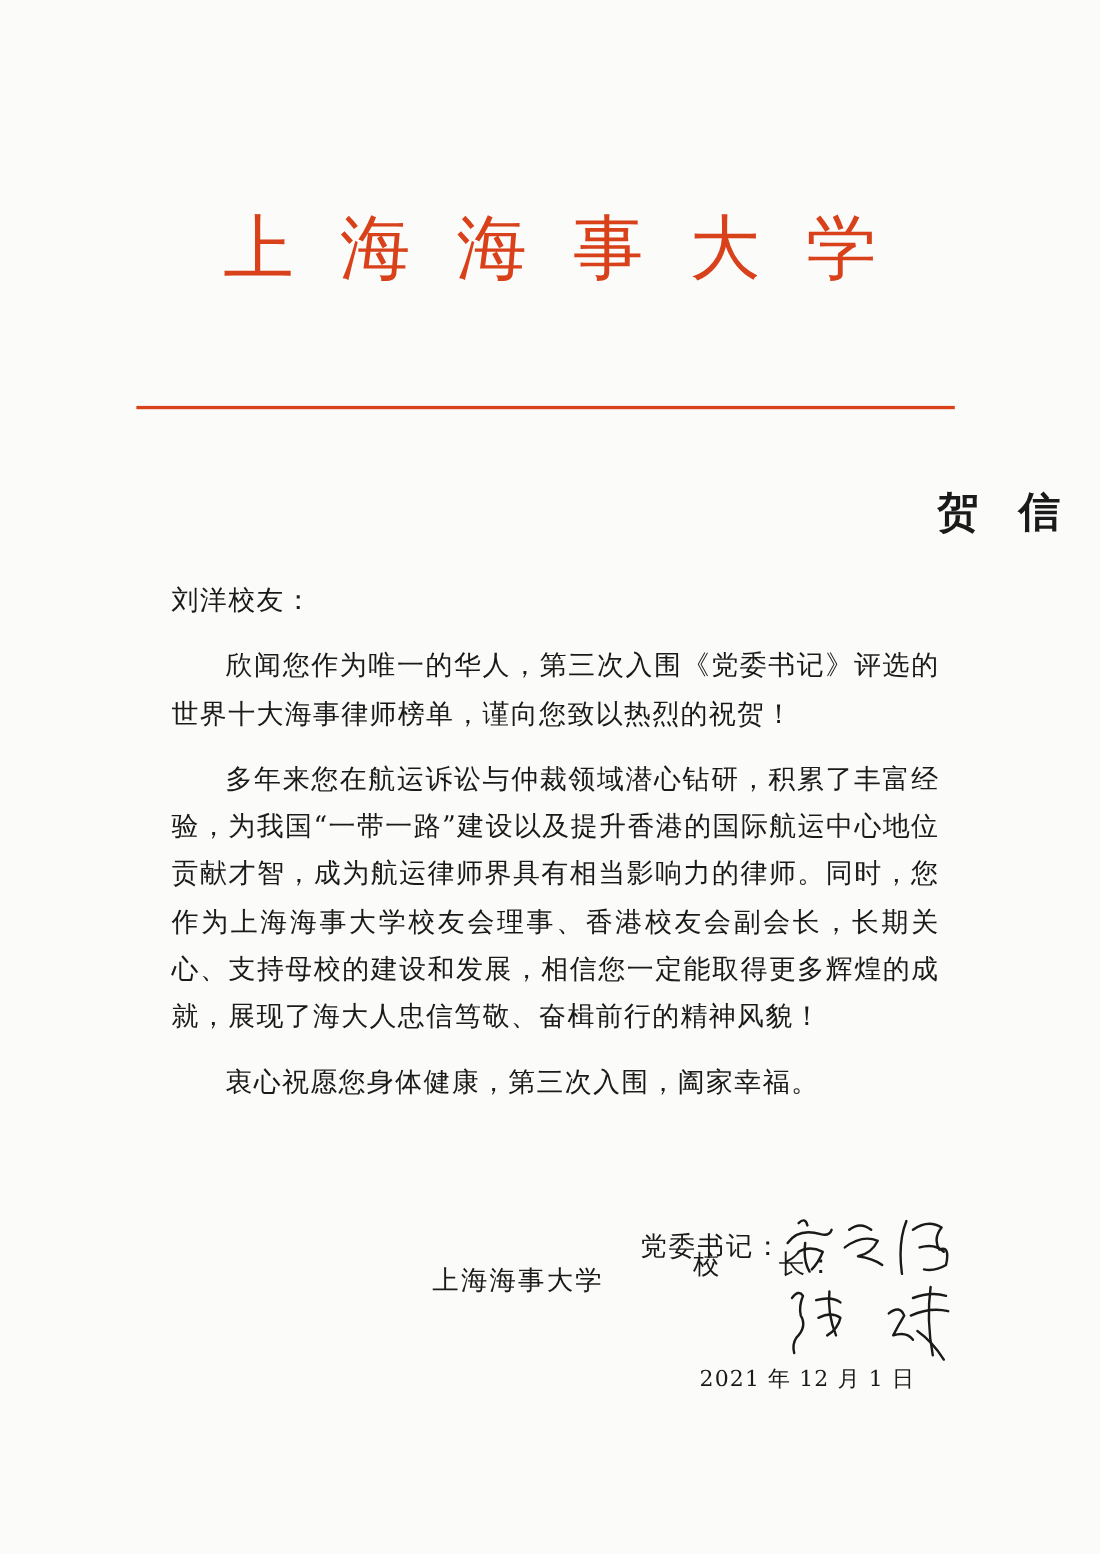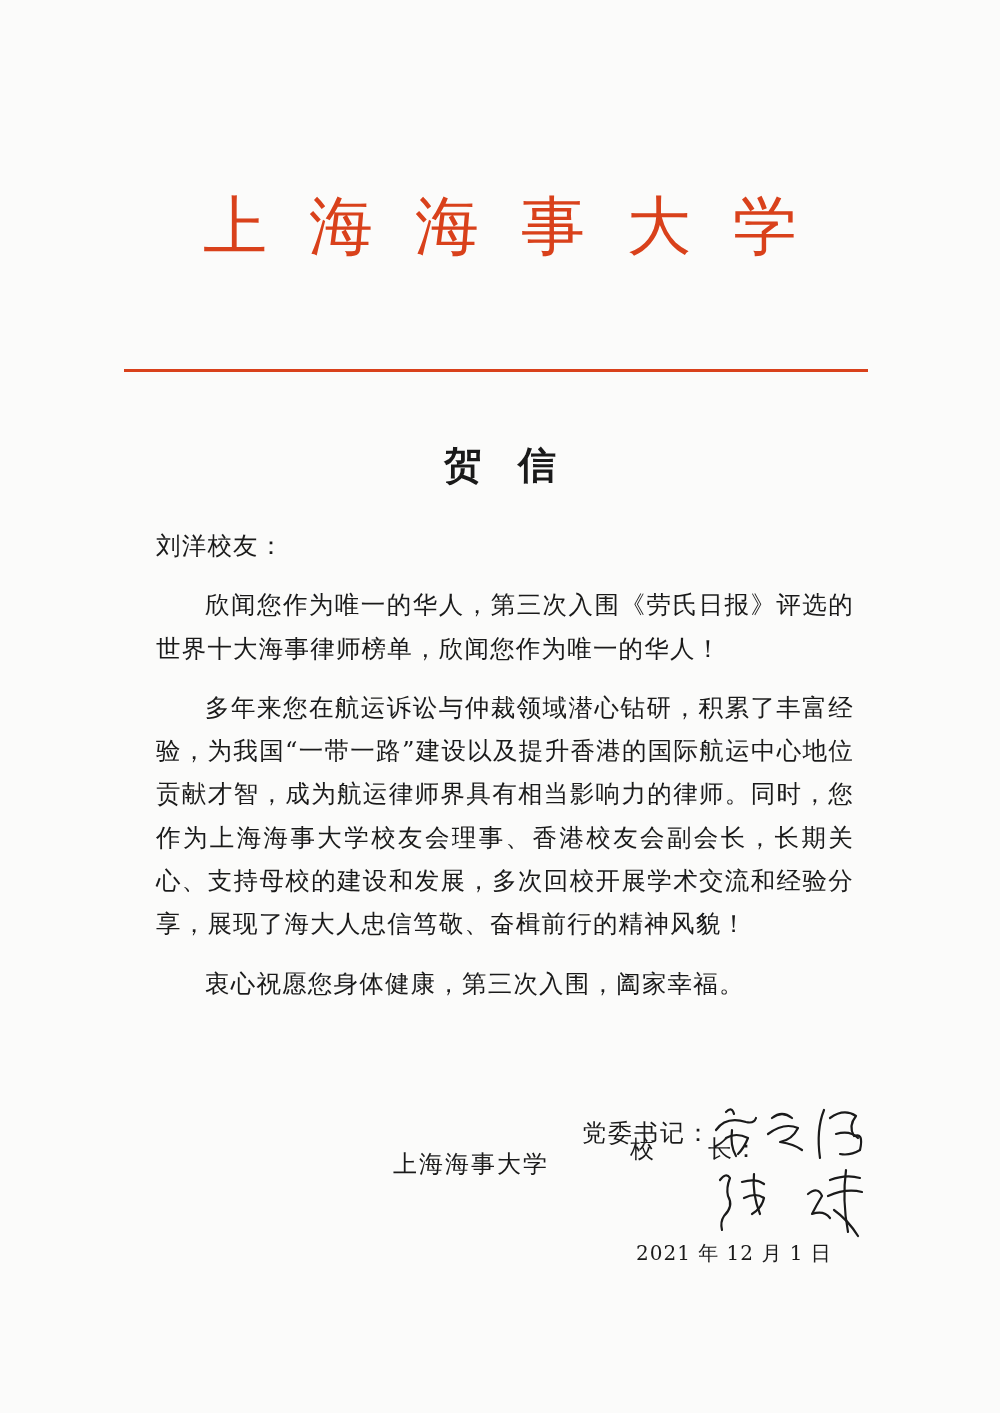--- a/index.html
+++ b/index.html
@@ -32,21 +32,21 @@
       left: 124px;
       width: 744px;
       height: 3px;
       background: #d9411b;
     }
     .title {
       position: absolute;
       top: 440px;
       left: 0;
       width: 1000px;
-      text-align: center;
+      text-align: right;
       font-size: 38px;
       font-weight: bold;
       letter-spacing: 36px;
       padding-left: 36px;
       box-sizing: border-box;
       line-height: 50px;
     }
     .body-text {
       position: absolute;
       top: 508px;
@@ -91,22 +91,22 @@
 </head>
 <body>
 
 <div class="letterhead">上海海事大学</div>
 <div class="rule"></div>
 
 <div class="title">贺信</div>
 
 <div class="body-text">
   <p>刘洋校友：</p>
-  <p class="indent">欣闻您作为唯一的华人，第三次入围《劳氏日报》评选的世界十大海事律师榜单，欣闻您作为唯一的华人！</p>
-  <p class="indent">多年来您在航运诉讼与仲裁领域潜心钻研，积累了丰富经验，为我国“一带一路”建设以及提升香港的国际航运中心地位贡献才智，成为航运律师界具有相当影响力的律师。同时，您作为上海海事大学校友会理事、香港校友会副会长，长期关心、支持母校的建设和发展，多次回校开展学术交流和经验分享，展现了海大人忠信笃敬、奋楫前行的精神风貌！</p>
+  <p class="indent">欣闻您作为唯一的华人，第三次入围《党委书记》评选的世界十大海事律师榜单，谨向您致以热烈的祝贺！</p>
+  <p class="indent">多年来您在航运诉讼与仲裁领域潜心钻研，积累了丰富经验，为我国“一带一路”建设以及提升香港的国际航运中心地位贡献才智，成为航运律师界具有相当影响力的律师。同时，您作为上海海事大学校友会理事、香港校友会副会长，长期关心、支持母校的建设和发展，相信您一定能取得更多辉煌的成就，展现了海大人忠信笃敬、奋楫前行的精神风貌！</p>
   <p class="indent">衷心祝愿您身体健康，第三次入围，阖家幸福。</p>
 </div>
 
 <div class="sign-org">上海海事大学</div>
 <div class="sign-row r1">党委书记：</div>
 <div class="sign-row r2">校　　长：</div>
 
 <div class="sig s1">
   <svg width="170" height="70" viewBox="0 0 170 70" fill="none" stroke="#1a1a1a" stroke-width="2.2" stroke-linecap="round" stroke-linejoin="round">
     <path d="M14 12 q6 -6 8 2"></path>

